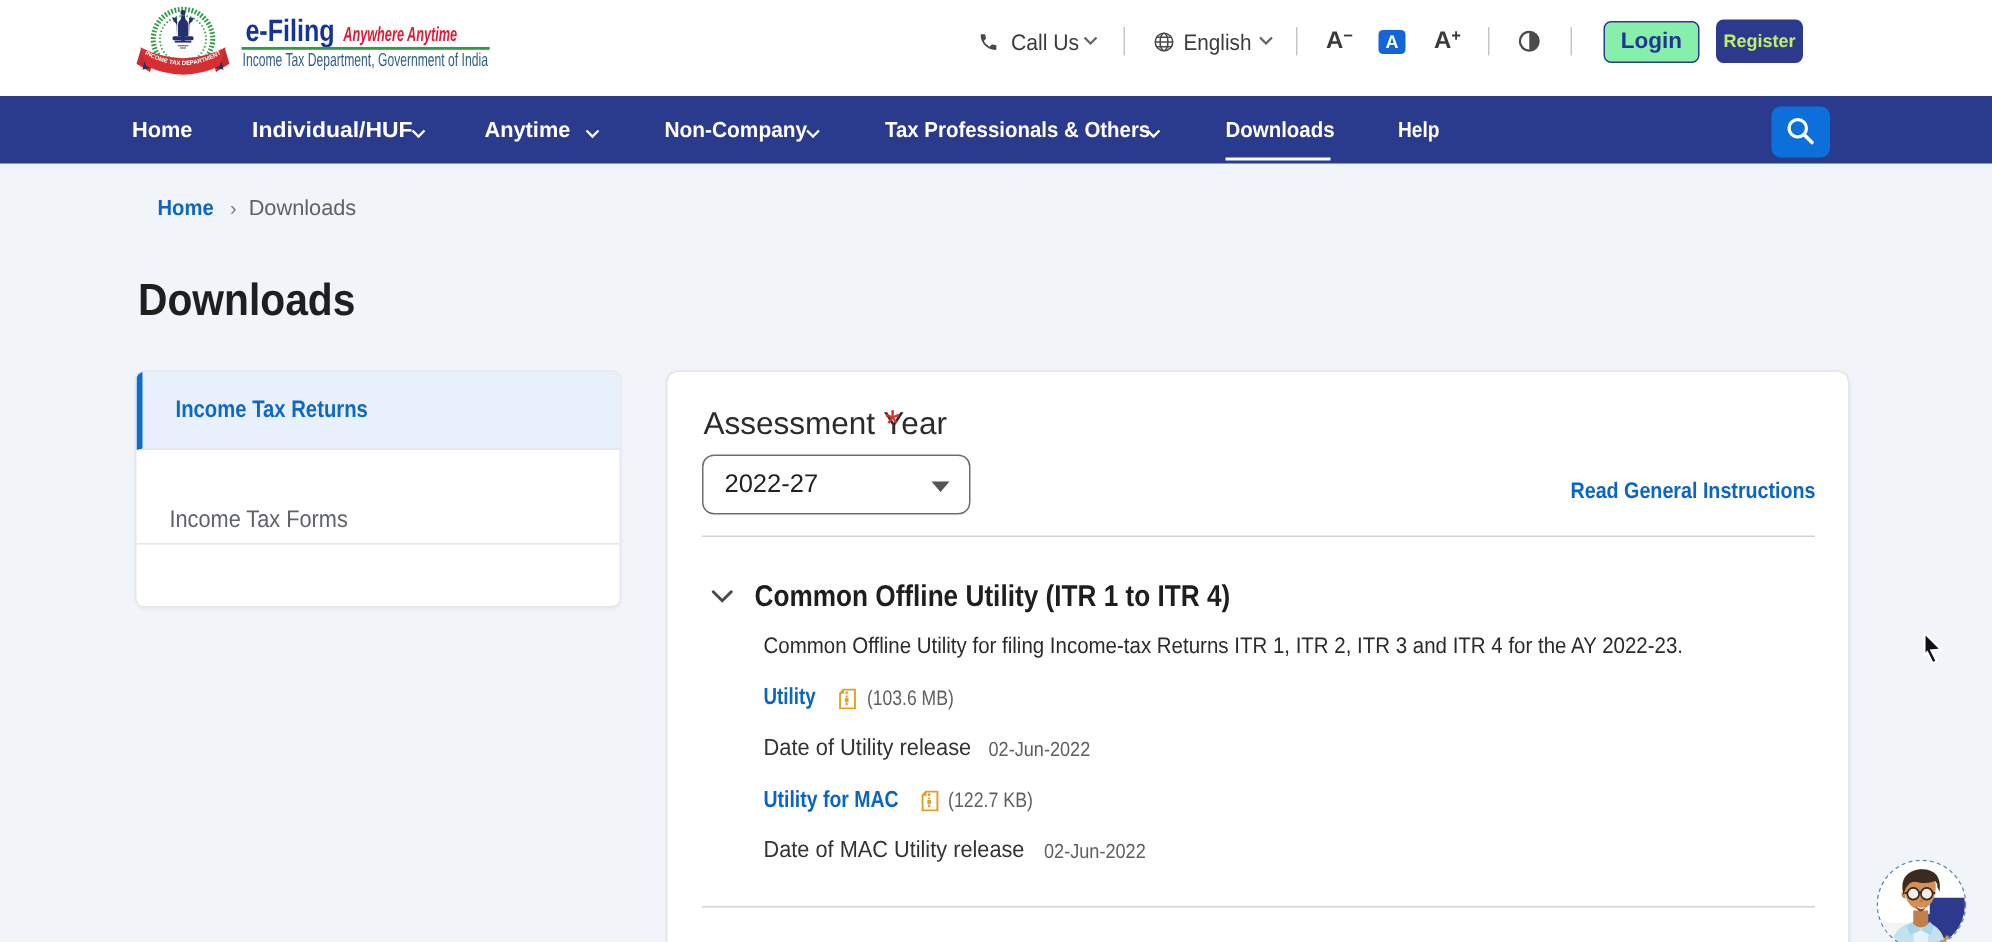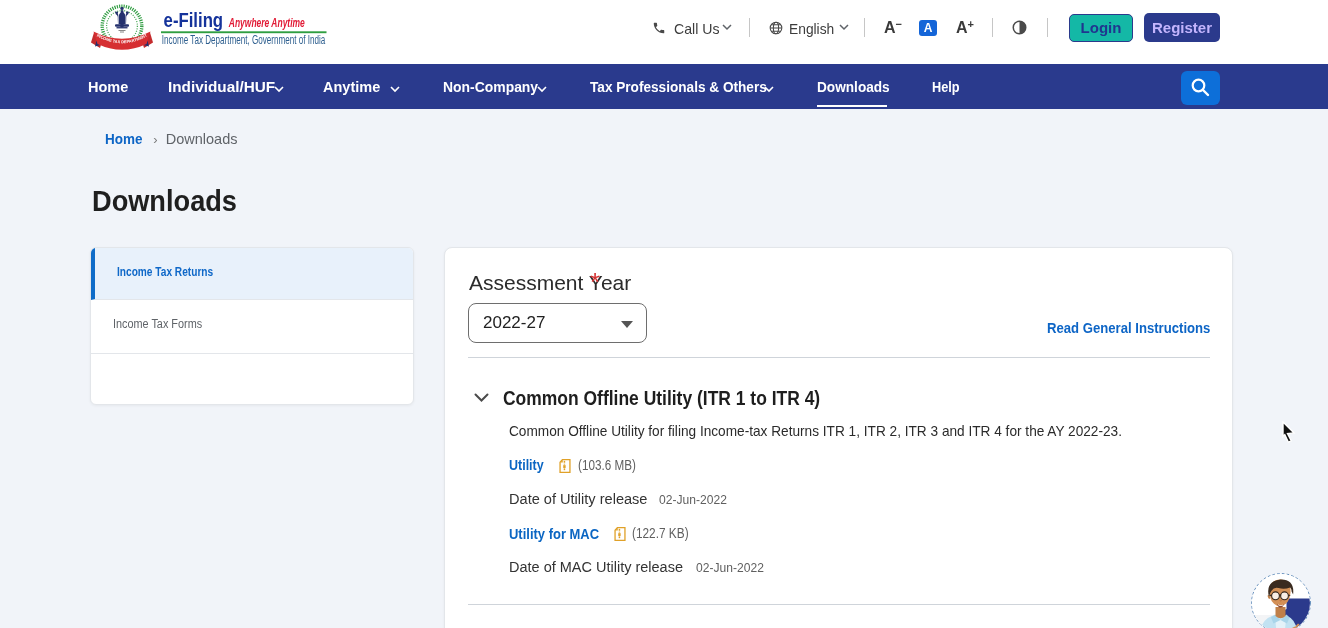--- a/index.html
+++ b/index.html
@@ -7,23 +7,23 @@
   font-family:"Liberation Sans", sans-serif; }
 .abs { position:absolute; }
 .abs svg, .ncar svg, #search-btn svg, #acc-chev svg { display:block; }
 .sx { transform-origin:0 50%; white-space:nowrap; }
 
 #header { position:absolute; left:0; top:0; width:1328px; height:64px; background:#ffffff; }
 .hsep { position:absolute; width:1px; height:19px; background:#c6c6c6; top:18px; }
 .hlabel { position:absolute; top:20px; font-size:15px; color:#3c3c3c; }
 #btn-login { position:absolute; left:1069px; top:14px; width:64px; height:28px;
   border:1.5px solid #2b3a8c; border-radius:5px; color:#20368f; font-size:15px;
-  font-weight:bold; text-align:center; line-height:25px; background:#14b8a6; }
-#btn-register { position:absolute; left:1144px; top:13px; width:76px; height:29px;
-  background:#2b3a8c; border-radius:5px; color:#c4b5fd; font-size:15px;
+  font-weight:bold; text-align:center; line-height:25px; background:#86efac; }
+#btn-register { position:absolute; left:1144px; top:13px; width:58px; height:29px;
+  background:#2b3a8c; border-radius:5px; color:#bef264; font-size:12px;
   font-weight:bold; text-align:center; line-height:29px; }
 #fontA { position:absolute; left:919px; top:20px; width:18px; height:16px;
   background:#1465d8; border-radius:3px; color:#fff; font-size:12px; font-weight:bold;
   text-align:center; line-height:16px; }
 
 #nav { position:absolute; left:0; top:64px; width:1328px; height:45px; background:#2a3a8d; }
 .navitem { position:absolute; top:15px; color:#ffffff; font-size:14.5px; font-weight:bold;
   transform-origin:0 50%; white-space:nowrap; }
 .ncar { position:absolute; top:21.5px; }
 #search-btn { position:absolute; left:1181px; top:7px; width:39px; height:34px;
@@ -31,21 +31,21 @@
 #dl-underline { position:absolute; left:817px; top:41px; width:70px; height:2px; background:#ffffff; }
 
 #crumb { position:absolute; left:105px; top:131px; font-size:14.5px; color:#5f6368; }
 #crumb a { color:#0d65c6; text-decoration:none; font-weight:bold; display:inline-block; transform:scaleX(0.93); transform-origin:0 0; }
 #pagetitle { position:absolute; left:92px; top:183.5px; font-size:30px; font-weight:bold;
   color:#1f1f1f; transform:scaleX(0.906); transform-origin:0 0; white-space:nowrap; }
 
 #sidebar { position:absolute; left:90px; top:247px; width:324px; height:158px;
   background:#fff; border:1px solid #e3e6ea; border-radius:6px;
   box-shadow:0 1px 3px rgba(0,0,0,0.05); overflow:hidden; }
-.siderow { position:relative; font-size:12px; color:#5f6368; border-bottom:1px solid #e3e6ea; }
+.siderow { position:relative; font-size:16px; color:#5f6368; border-bottom:1px solid #e3e6ea; }
 .siderow span { position:absolute; left:25px; transform-origin:0 50%; white-space:nowrap; display:block; }
 
 #card { position:absolute; left:444px; top:247px; width:789px; height:400px;
   background:#fff; border:1px solid #e3e6ea; border-radius:8px;
   box-shadow:0 1px 3px rgba(0,0,0,0.05); }
 #ay-label { position:absolute; left:469px; top:271px; font-size:21px; color:#2b2b2b; }
 #ay-star { position:absolute; left:590px; top:267px; font-size:26px; color:#d43131; font-weight:normal; }
 #ay-select { position:absolute; left:468px; top:303px; width:179px; height:40px;
   border:1px solid #6e6e6e; border-radius:8px; background:#fff; }
 #ay-select .val { position:absolute; left:14px; top:9px; font-size:17px; color:#212121; }
@@ -188,21 +188,21 @@
   </div>
 </div>
 
 <div id="crumb"><a>Home</a> &nbsp;<span style="color:#7a7a7a; font-size:13px;">›</span>&nbsp; Downloads</div>
 <div id="pagetitle">Downloads</div>
 
 <div id="sidebar">
   <div class="siderow" style="height:52px; background:#e8f1fb; border-left:4px solid #0f6cc8;">
     <span style="left:22px; top:17px; font-weight:bold; color:#0f68c8; transform:scaleX(0.845);">Income Tax Returns</span>
     </div>
-  <div class="siderow" style="height:54px;">
+  <div class="siderow" style="height:42px;margin-top:21px;">
       <span style="left:22px; top:17px; transform:scaleX(0.905);">Income Tax Forms</span>
     </div>
 </div>
 
 <div id="card"></div>
 <div id="ay-label">Assessment Year</div>
 <div id="ay-star">*</div>
 <div id="ay-select">
     <div class="val">2022-27</div>
     <div id="ay-caret"></div>

